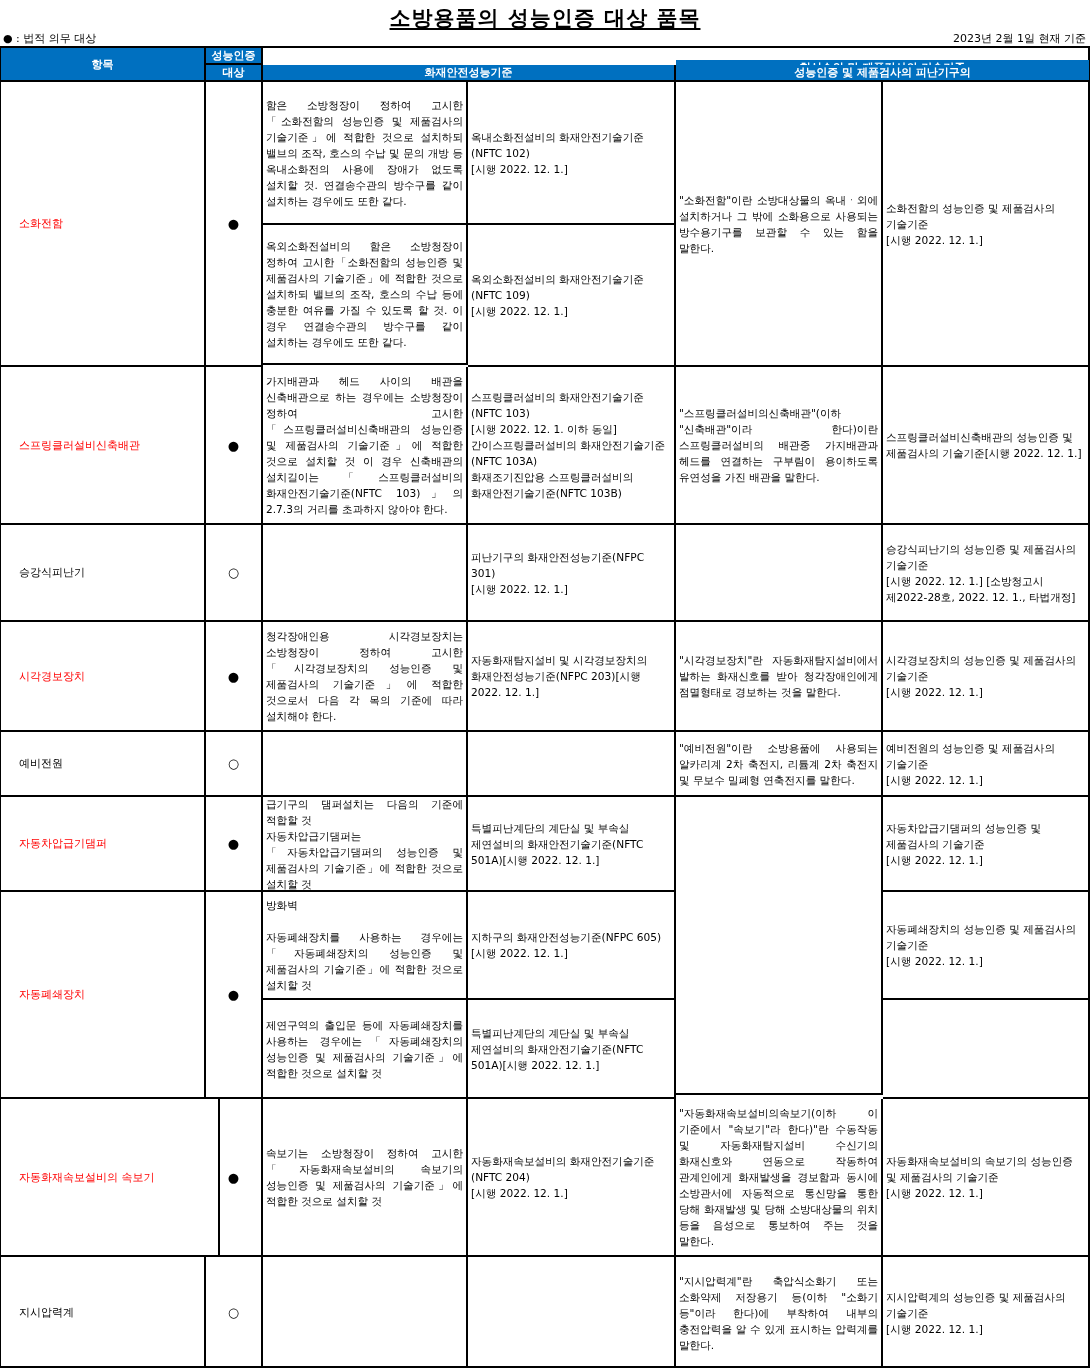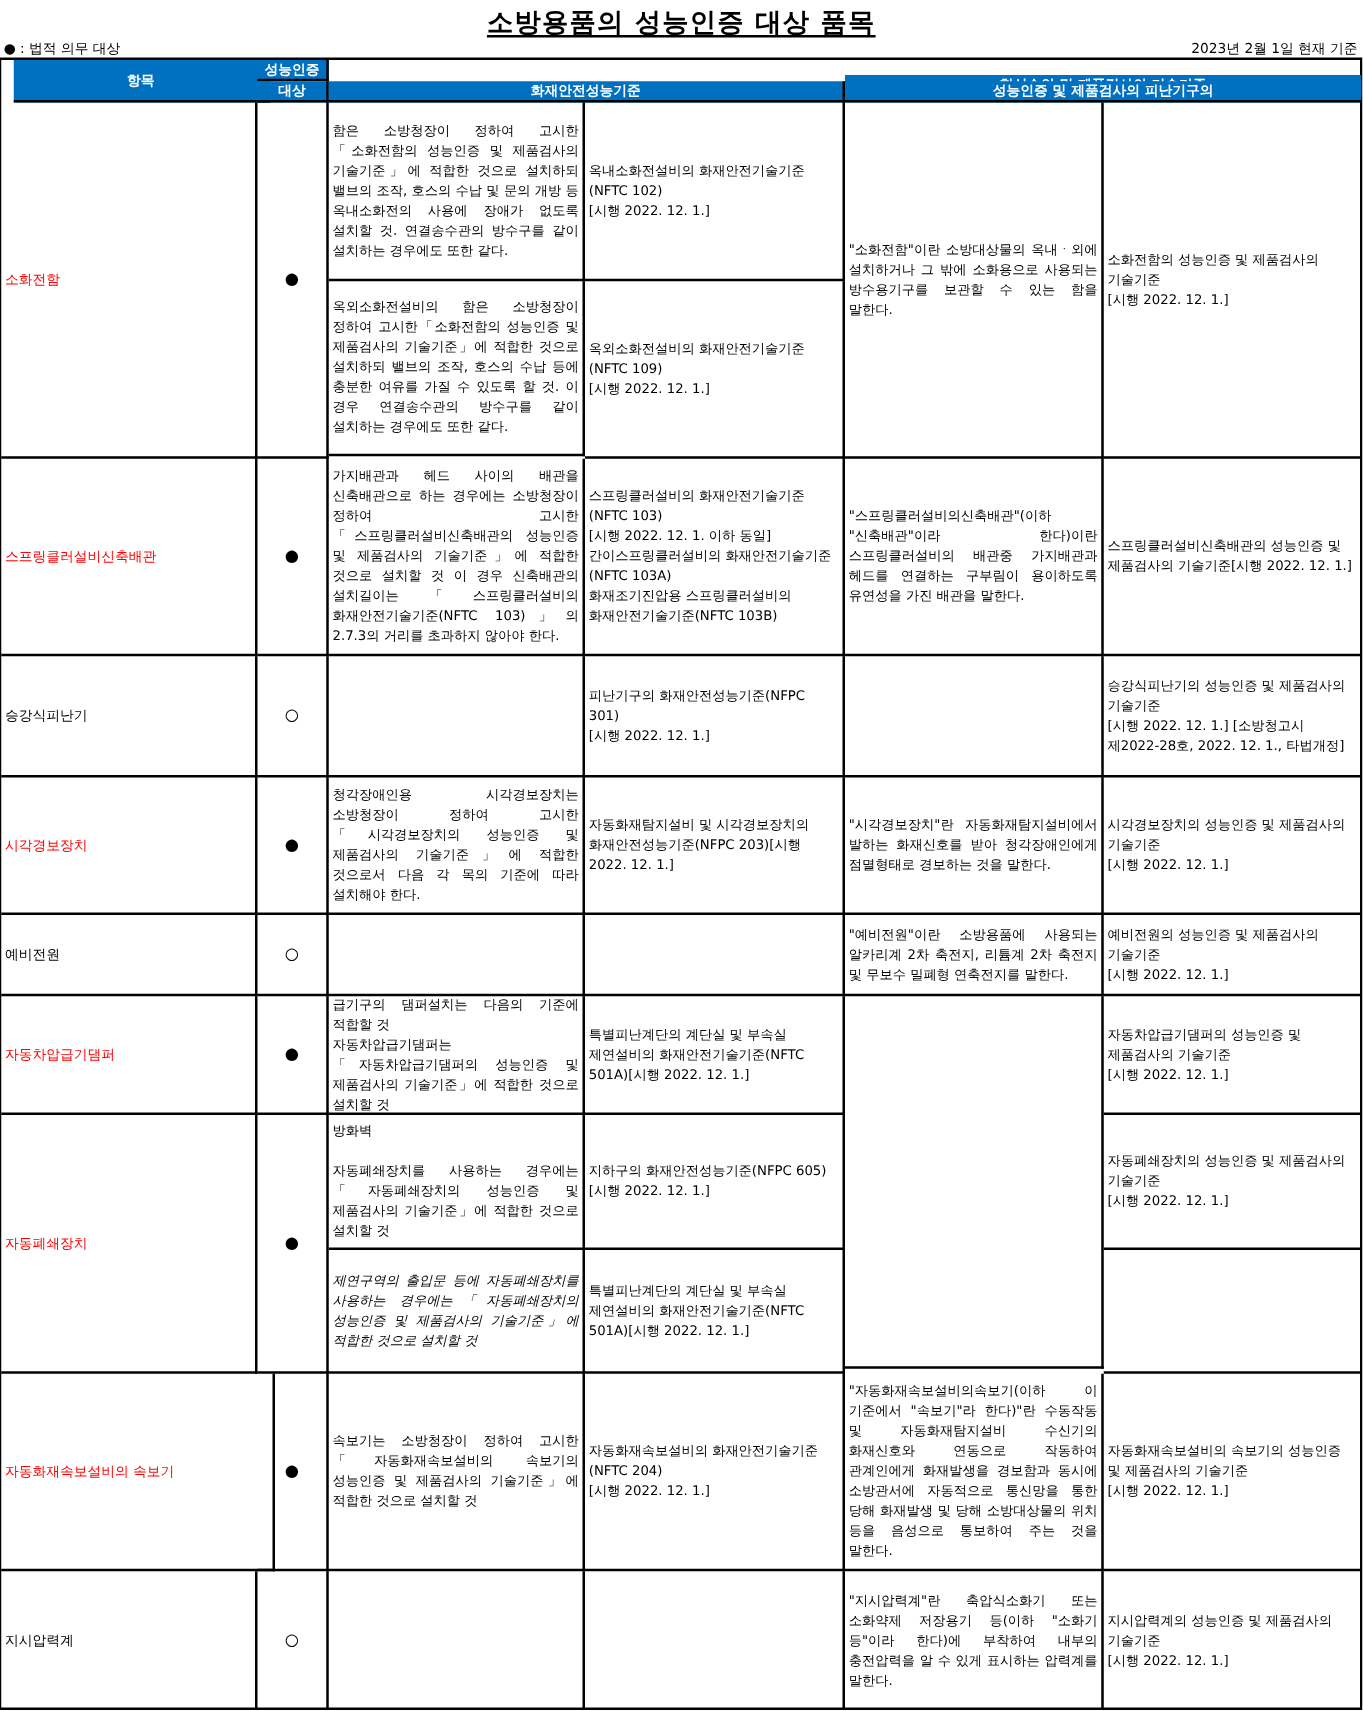--- a/index.html
+++ b/index.html
@@ -22,35 +22,35 @@
   }
   .hdr {
     background: #0070c0; color: #fff; font-weight: bold; font-size: 11px;
     justify-content: center; text-align: center;
   }
   .txt {
     font-size: 10.6px; line-height: 16px; padding: 0 3px; text-align: justify;
     white-space: pre-line; word-break: keep-all;
   }
   .ref { font-size: 10.6px; line-height: 16px; padding: 0 3px; white-space: pre-line; word-break: keep-all; }
-  .item { font-size: 11px; padding-left: 3px; }
+  .item { font-size: 11px; padding-left: 18px; }
   .item.red { color: #ff0000; }
   .mark { justify-content: center; font-size: 13px; }
   .noright { border-right: none; }
 </style>
 </head>
 <body>
 
 <div class="title"><span>소방용품의 성능인증 대상 품목</span></div>
 <div class="legend">● : 법적 의무 대상</div>
 <div class="asof">2023년 2월 1일 현재 기준</div>
 
 <div class="outer">
 
-  <div class="cell hdr" style="left:0;top:0;width:205px;height:34px;margin-left:10px;">항목</div>
+  <div class="cell hdr" style="left:0;top:0;width:205px;height:34px;">항목</div>
   <div class="cell hdr" style="left:205px;top:0;width:57px;height:17px;">성능인증</div>
   <div class="cell hdr" style="left:205px;top:17px;width:57px;height:17px;">대상</div>
   <div class="cell hdr" style="left:262px;top:17px;width:413px;height:17px;">화재안전성능기준</div>
   <div class="cell hdr noright" style="left:675px;top:12px;width:413px;height:17px;">형식승인 및 제품검사의 기술기준</div>
   <div class="cell hdr noright" style="left:675px;top:17px;width:413px;height:17px;">성능인증 및 제품검사의 피난기구의</div>
 
   <div class="cell item red" style="left:0;top:34px;width:205px;height:285px;">소화전함</div>
   <div class="cell mark" style="left:205px;top:34px;width:57px;height:285px;">●</div>
   <div class="cell txt" style="left:262px;top:34px;width:205px;height:143px;">함은 소방청장이 정하여 고시한「소화전함의 성능인증 및 제품검사의 기술기준」에 적합한 것으로 설치하되 밸브의 조작, 호스의 수납 및 문의 개방 등 옥내소화전의 사용에 장애가 없도록 설치할 것. 연결송수관의 방수구를 같이 설치하는 경우에도 또한 같다.</div>
   <div class="cell ref" style="left:467px;top:34px;width:208px;height:143px;">옥내소화전설비의 화재안전기술기준
@@ -109,21 +109,21 @@
   <div class="cell ref noright" style="left:882px;top:749px;width:206px;height:95px;">자동차압급기댐퍼의 성능인증 및 제품검사의 기술기준
 [시행 2022. 12. 1.]</div>
 
   <div class="cell item red" style="left:0;top:844px;width:205px;height:207px;">자동폐쇄장치</div>
   <div class="cell mark" style="left:205px;top:844px;width:57px;height:207px;">●</div>
   <div class="cell txt" style="left:262px;top:844px;width:205px;height:108px;">방화벽
 
 자동폐쇄장치를 사용하는 경우에는「자동폐쇄장치의 성능인증 및 제품검사의 기술기준」에 적합한 것으로 설치할 것</div>
   <div class="cell ref" style="left:467px;top:844px;width:208px;height:108px;">지하구의 화재안전성능기준(NFPC 605)
 [시행 2022. 12. 1.]</div>
-  <div class="cell txt" style="left:262px;top:952px;width:205px;height:99px;font-style:italic;">제연구역의 출입문 등에 자동폐쇄장치를 사용하는 경우에는「자동폐쇄장치의 성능인증 및 제품검사의 기술기준」에 적합한 것으로 설치할 것</div>
+  <div class="cell txt" style="left:262px;top:952px;width:205px;height:99px;">제연구역의 출입문 등에 자동폐쇄장치를 사용하는 경우에는「자동폐쇄장치의 성능인증 및 제품검사의 기술기준」에 적합한 것으로 설치할 것</div>
   <div class="cell ref" style="left:467px;top:952px;width:208px;height:99px;">특별피난계단의 계단실 및 부속실 제연설비의 화재안전기술기준(NFTC 501A)[시행 2022. 12. 1.]</div>
   <div class="cell ref noright" style="left:882px;top:844px;width:206px;height:108px;">자동폐쇄장치의 성능인증 및 제품검사의 기술기준
 [시행 2022. 12. 1.]</div>
   <div class="cell ref noright" style="left:882px;top:952px;width:206px;height:99px;"></div>
 
   <div class="cell item red" style="left:0;top:1051px;width:219px;height:158px;">자동화재속보설비의 속보기</div>
   <div class="cell mark" style="left:205px;top:1051px;width:57px;height:158px;">●</div>
   <div class="cell txt" style="left:262px;top:1051px;width:205px;height:158px;">속보기는 소방청장이 정하여 고시한「자동화재속보설비의 속보기의 성능인증 및 제품검사의 기술기준」에 적합한 것으로 설치할 것</div>
   <div class="cell ref" style="left:467px;top:1051px;width:208px;height:158px;">자동화재속보설비의 화재안전기술기준
 (NFTC 204)

